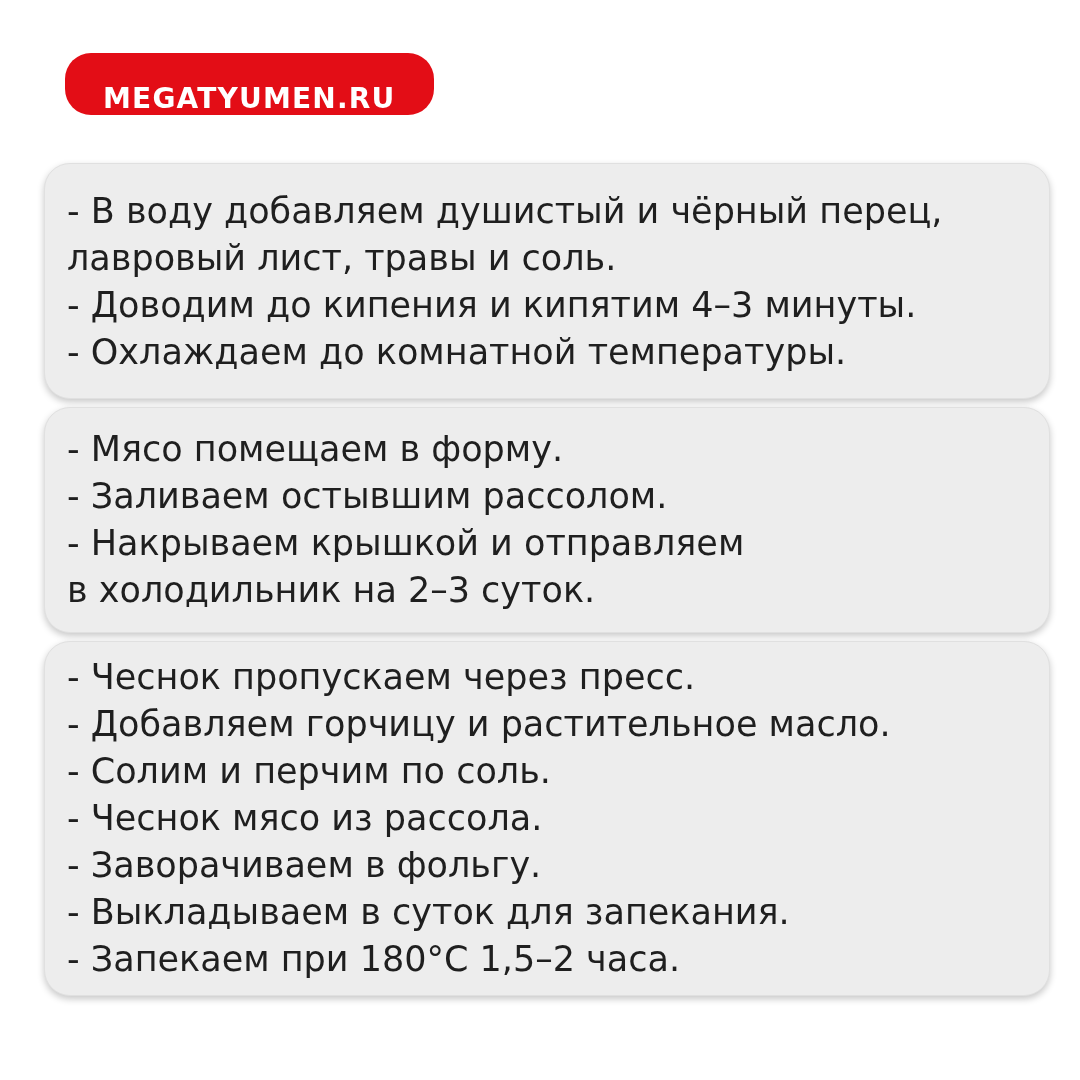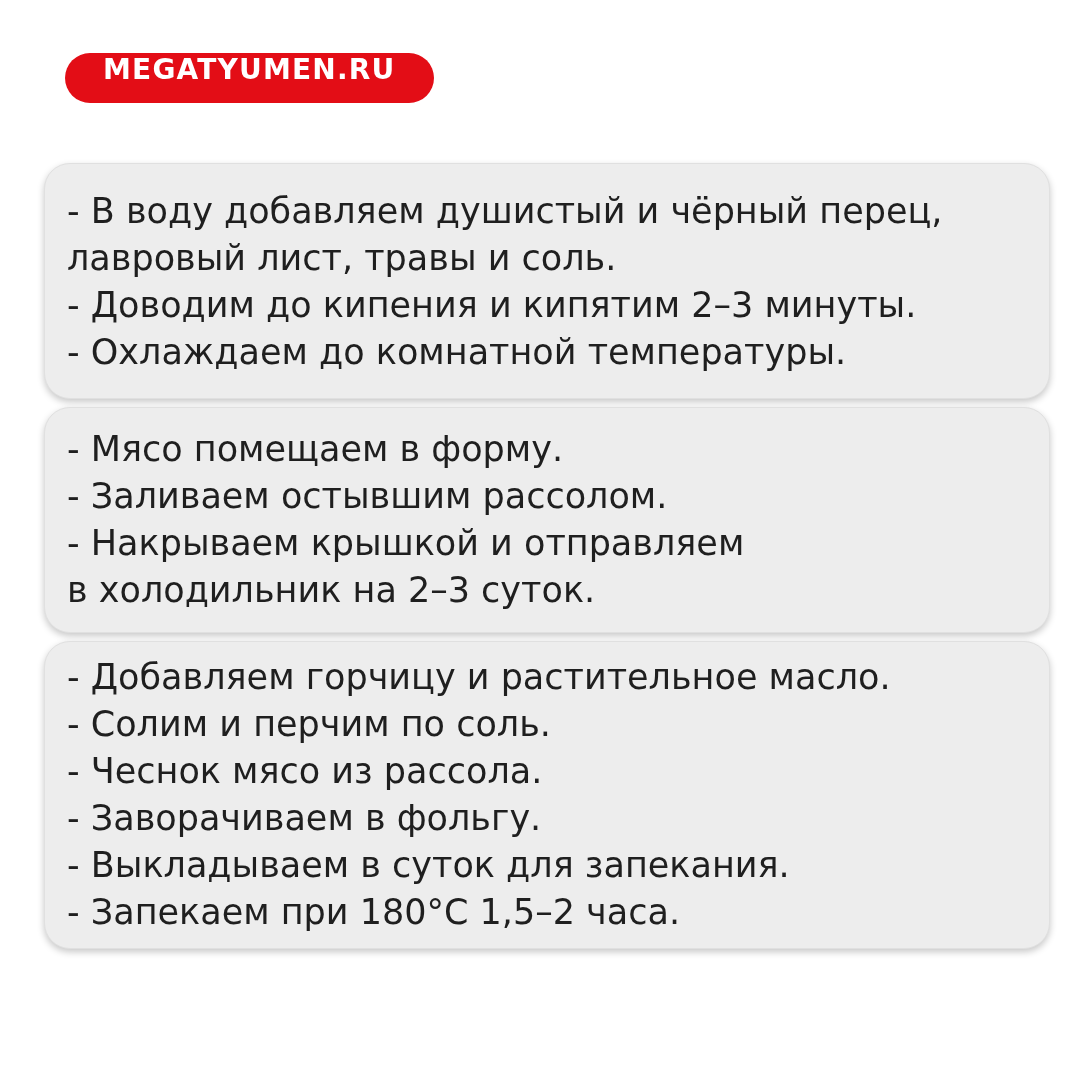--- a/index.html
+++ b/index.html
@@ -12,24 +12,24 @@
     width: 1080px;
     height: 1080px;
     background: #ffffff;
     overflow: hidden;
     font-family: "DejaVu Sans", "Liberation Sans", sans-serif;
   }
   .badge {
     position: absolute;
     left: 65px;
     top: 53px;
-    height: 50px;
+    height: 62px;
     border-radius: 26px;
     display: inline-flex;
-    align-items: flex-start;
+    align-items: flex-end;
     padding: 0 38px;
     background: #e30d16;
   }
   .badge-label {
     color: #ffffff;
     font-weight: bold;
     font-size: 28px;
     letter-spacing: 1.2px;
     white-space: nowrap;
   }
@@ -66,30 +66,31 @@
 <div class="page">
 
   <div class="badge" style="background-color: rgb(227, 13, 22);">
     <span class="badge-label" style="color: rgb(255, 255, 255);">MEGATYUMEN.RU</span>
   </div>
 
   <div class="cards">
     <section class="card card-1">
         <div class="card-line">- В воду добавляем душистый и чёрный перец,</div>
         <div class="card-line">лавровый лист, травы и соль.</div>
-        <div class="card-line">- Доводим до кипения и кипятим 2–3 минуты.</div>
+        <div class="card-line">- Доводим до кипения и кипятим 4–3 минуты.</div>
         <div class="card-line">- Охлаждаем до комнатной температуры.</div>
       </section>
     <section class="card card-2">
         <div class="card-line">- Мясо помещаем в форму.</div>
         <div class="card-line">- Заливаем остывшим рассолом.</div>
         <div class="card-line">- Накрываем крышкой и отправляем</div>
         <div class="card-line">в холодильник на 2–3 суток.</div>
       </section>
     <section class="card card-3">
+        <div class="card-line">- Чеснок пропускаем через пресс.</div>
         <div class="card-line">- Добавляем горчицу и растительное масло.</div>
         <div class="card-line">- Солим и перчим по соль.</div>
         <div class="card-line">- Чеснок мясо из рассола.</div>
         <div class="card-line">- Заворачиваем в фольгу.</div>
         <div class="card-line">- Выкладываем в суток для запекания.</div>
         <div class="card-line">- Запекаем при 180°C 1,5–2 часа.</div>
       </section>
   </div>
 
 </div>

